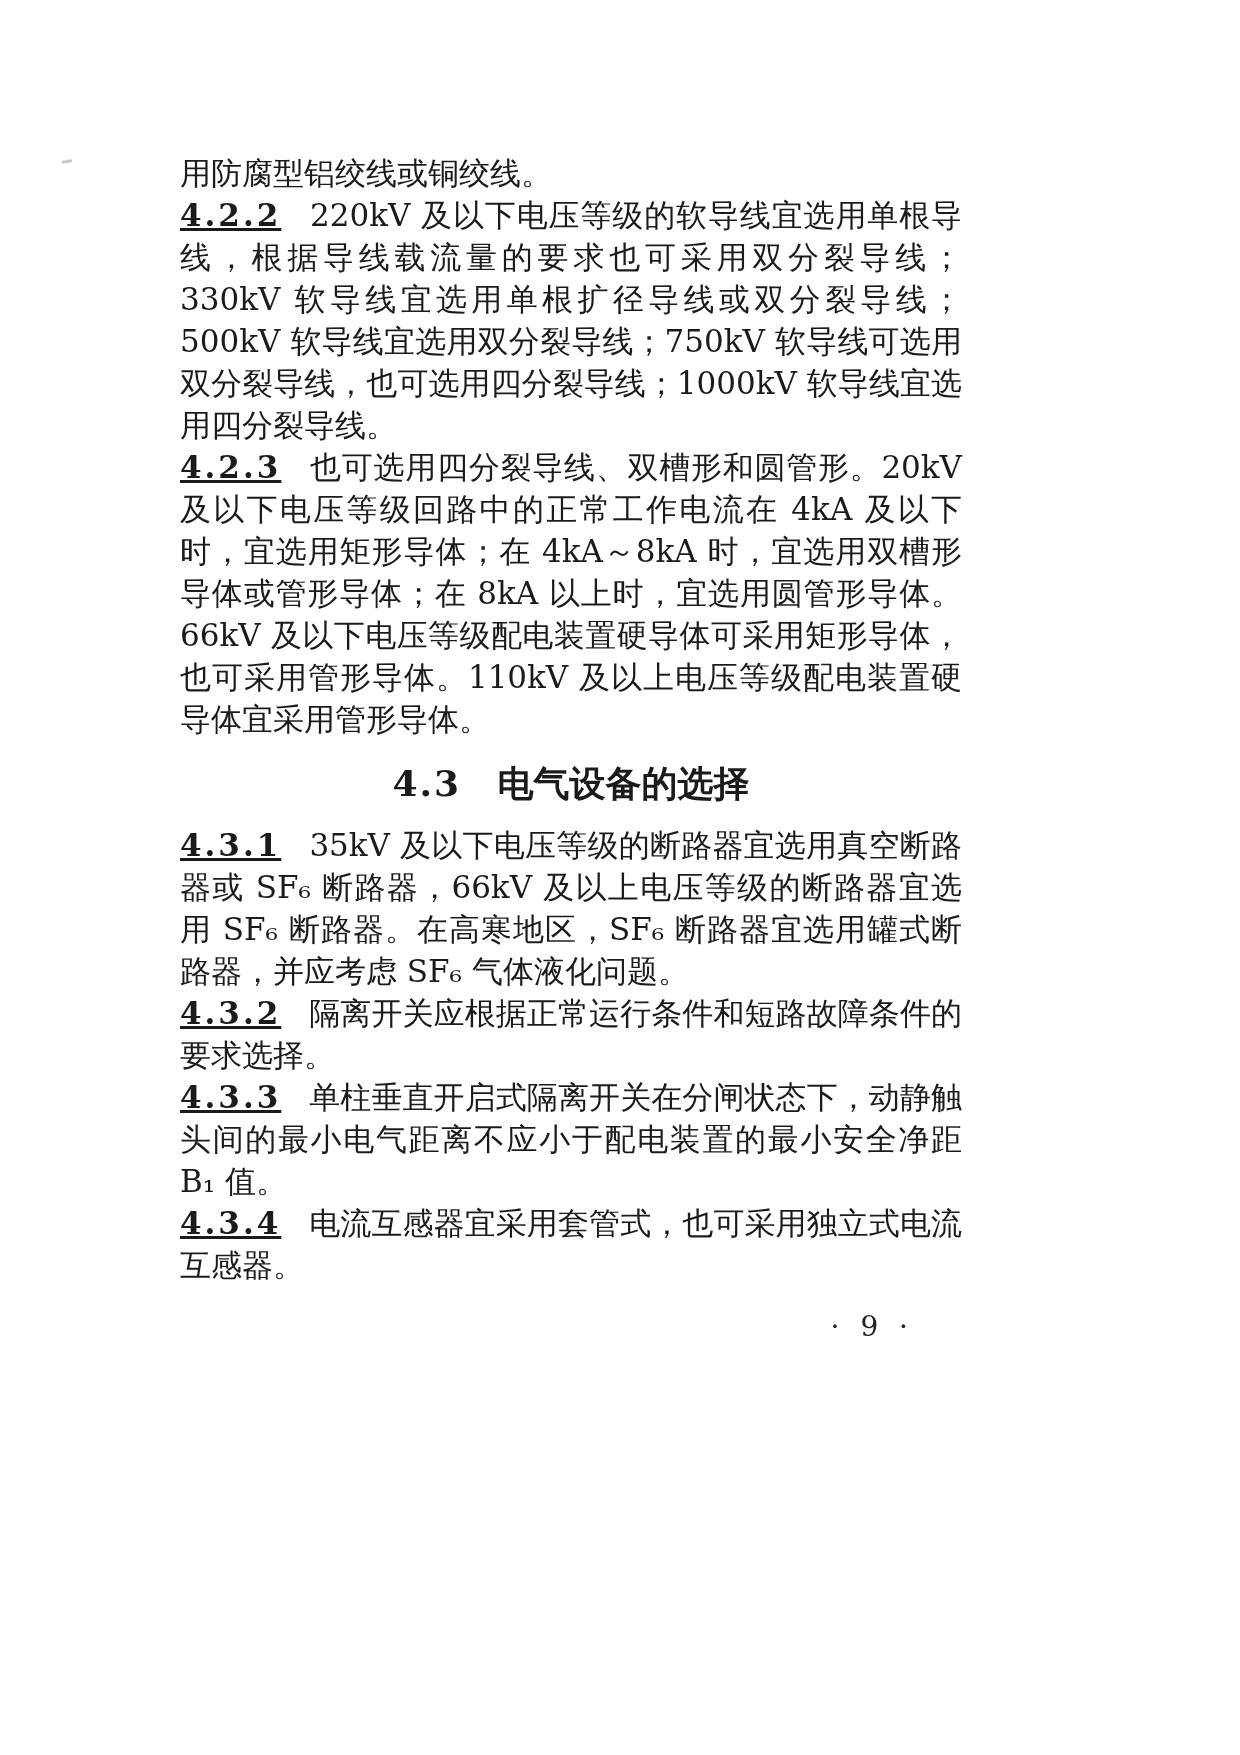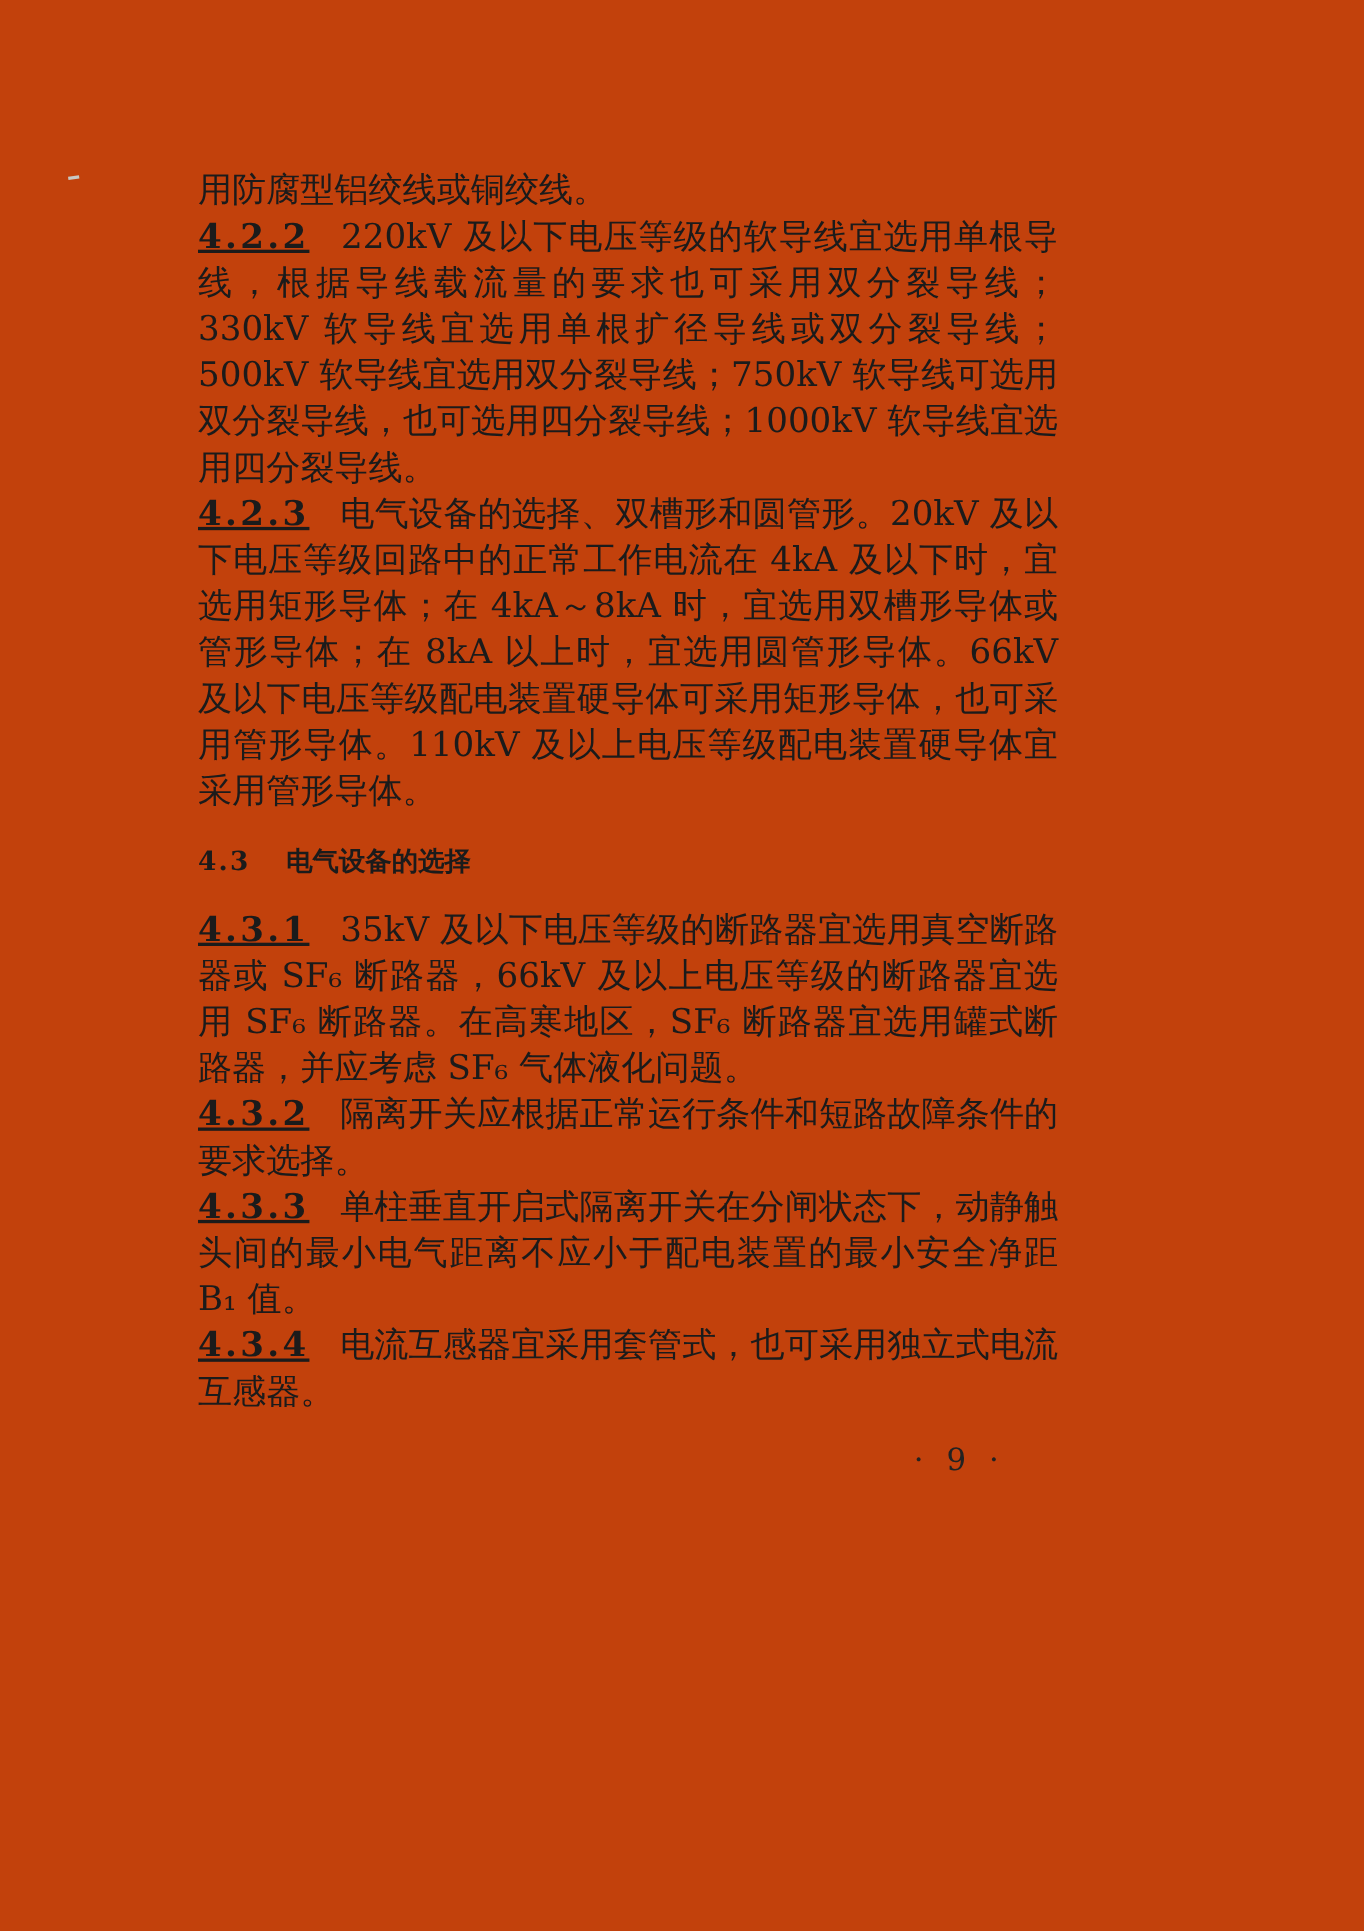--- a/index.html
+++ b/index.html
@@ -6,21 +6,21 @@
   html, body {
     margin: 0;
     padding: 0;
     background: #ededea;
   }
   .page {
     position: relative;
     width: 1240px;
     height: 1755px;
     margin: 0 auto;
-    background: #c2410c;
+    background: #ffffff;
     color: #1b1b1b;
     font-family: "DejaVu Serif", "Liberation Serif", serif;
     font-size: 31px;
     line-height: 42px;
     padding: 152px 278px 0 180px;
     overflow: hidden;
   }
   .scan-mark {
     position: absolute;
     left: 62px;
@@ -36,21 +36,22 @@
   }
   .num {
     font-weight: 700;
     letter-spacing: 3px;
     margin-right: 18px;
     white-space: nowrap;
     text-decoration: underline;
   }
   .heading {
     margin: 22px 0 20px 0;
-    font-size: 24px;
+    text-align: center;
+    font-size: 36px;
     font-weight: 700;
     line-height: 42px;
   }
   .heading .hnum {
     margin-right: 24px;
     letter-spacing: 2px;
   }
   .page-number {
     margin-top: 20px;
     text-align: right;
@@ -71,21 +72,21 @@
     <span>用防腐型铝绞线或铜绞线。</span>
   </p>
 
   <p class="para">
     <span class="num">4.2.2</span>
     <span>220kV 及以下电压等级的软导线宜选用单根导线，根据导线载流量的要求也可采用双分裂导线；330kV 软导线宜选用单根扩径导线或双分裂导线；500kV 软导线宜选用双分裂导线；750kV 软导线可选用双分裂导线，也可选用四分裂导线；1000kV 软导线宜选用四分裂导线。</span>
   </p>
 
   <p class="para">
     <span class="num">4.2.3</span>
-    <span>电气设备的选择、双槽形和圆管形。20kV 及以下电压等级回路中的正常工作电流在 4kA 及以下时，宜选用矩形导体；在 4kA～8kA 时，宜选用双槽形导体或管形导体；在 8kA 以上时，宜选用圆管形导体。66kV 及以下电压等级配电装置硬导体可采用矩形导体，也可采用管形导体。110kV 及以上电压等级配电装置硬导体宜采用管形导体。</span>
+    <span>也可选用四分裂导线、双槽形和圆管形。20kV 及以下电压等级回路中的正常工作电流在 4kA 及以下时，宜选用矩形导体；在 4kA～8kA 时，宜选用双槽形导体或管形导体；在 8kA 以上时，宜选用圆管形导体。66kV 及以下电压等级配电装置硬导体可采用矩形导体，也可采用管形导体。110kV 及以上电压等级配电装置硬导体宜采用管形导体。</span>
   </p>
 
 
   <h2 class="heading">
     <span class="hnum">4.3</span>
     <span>电气设备的选择</span>
   </h2>
 
   <p class="para">
     <span class="num">4.3.1</span>

